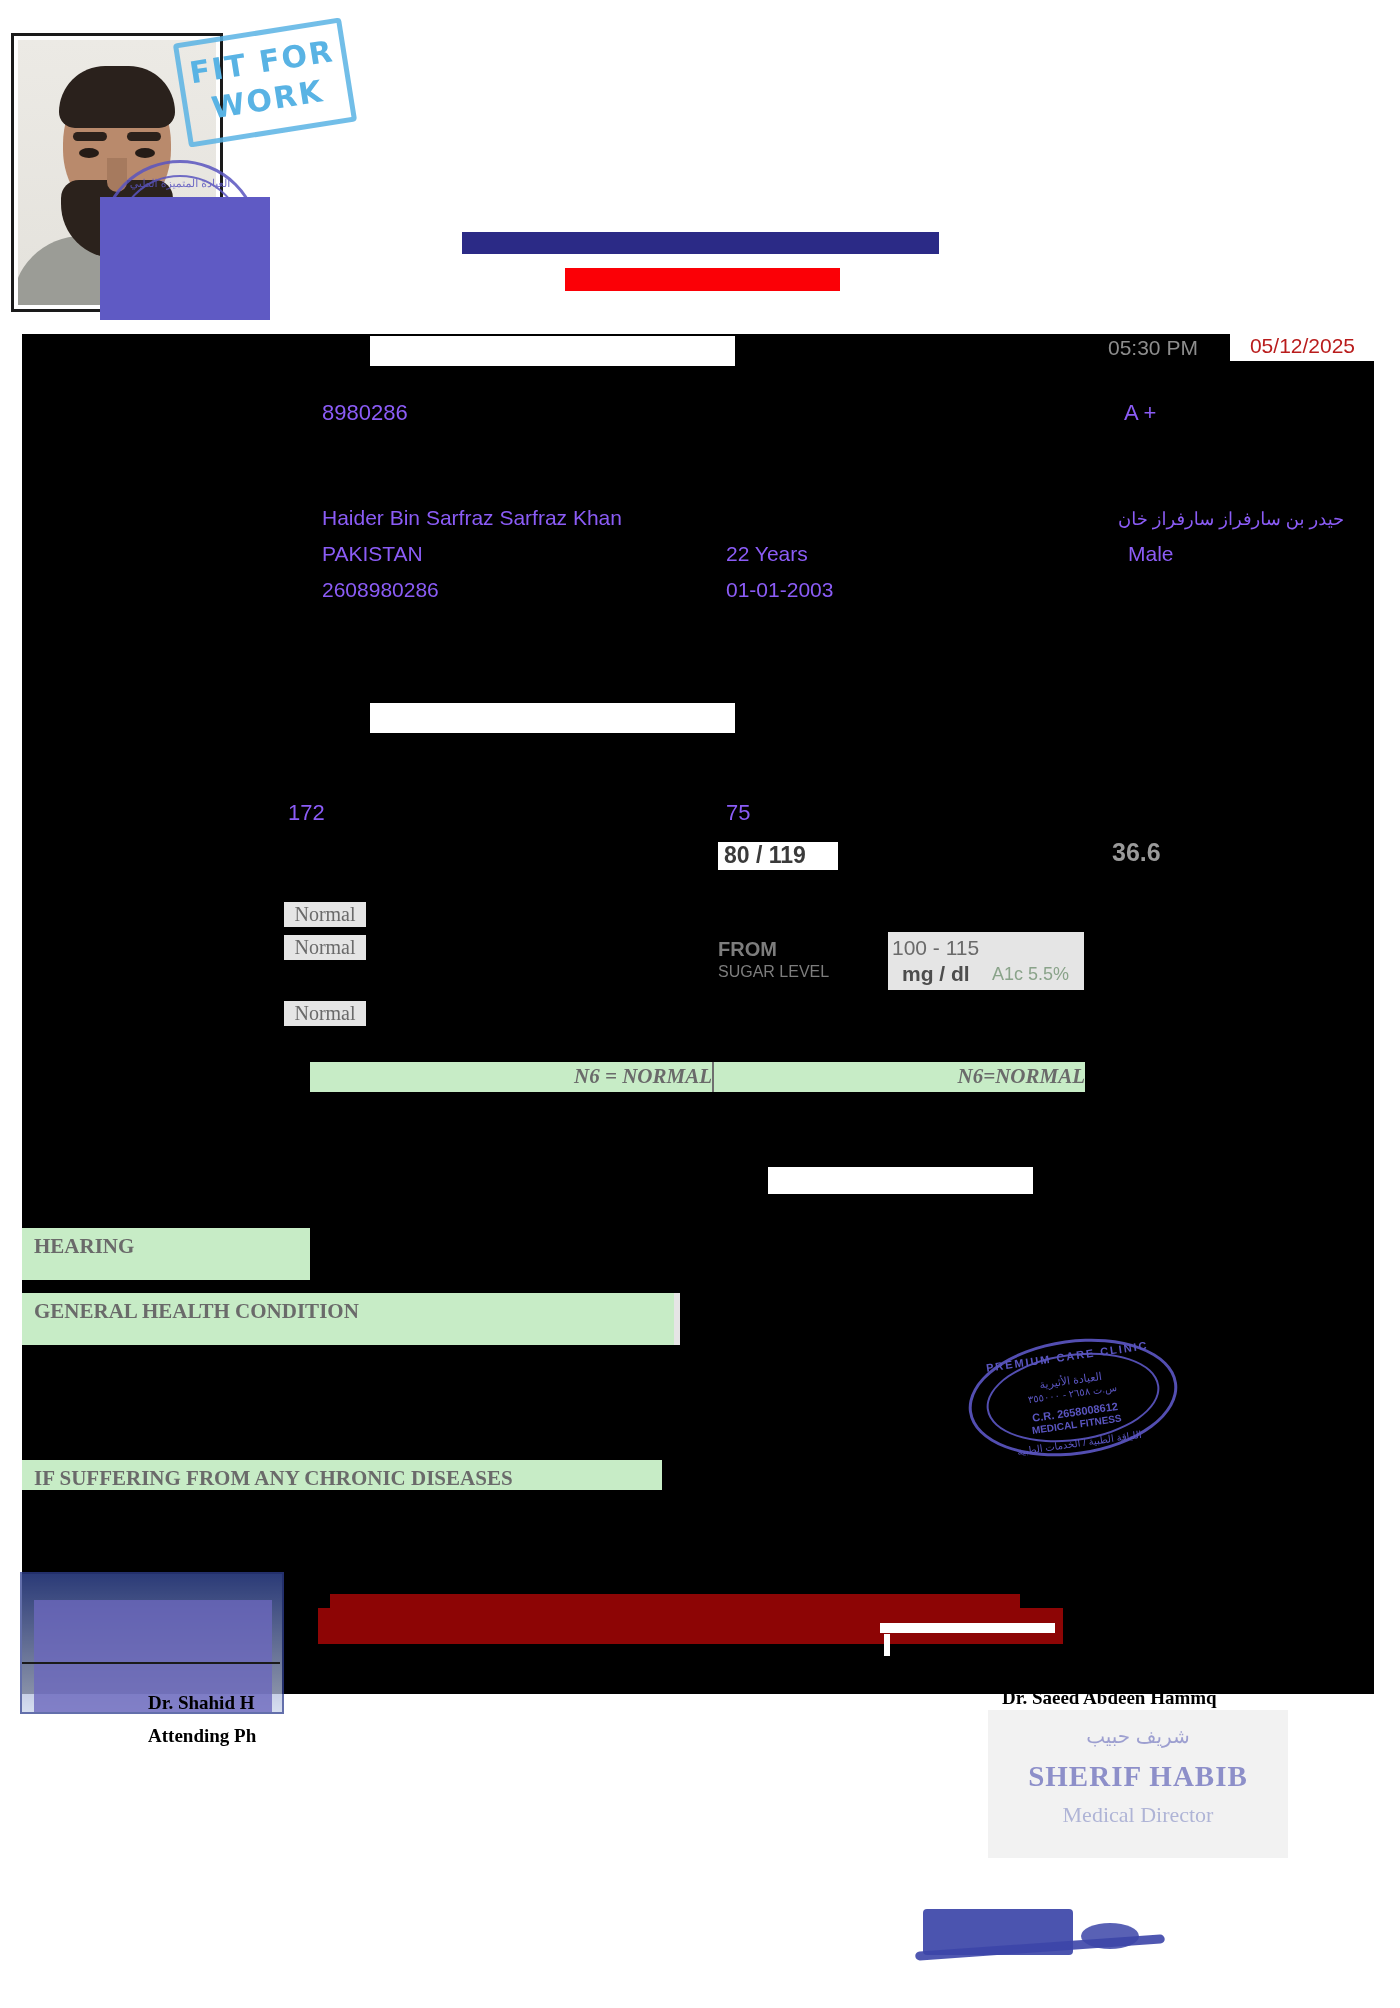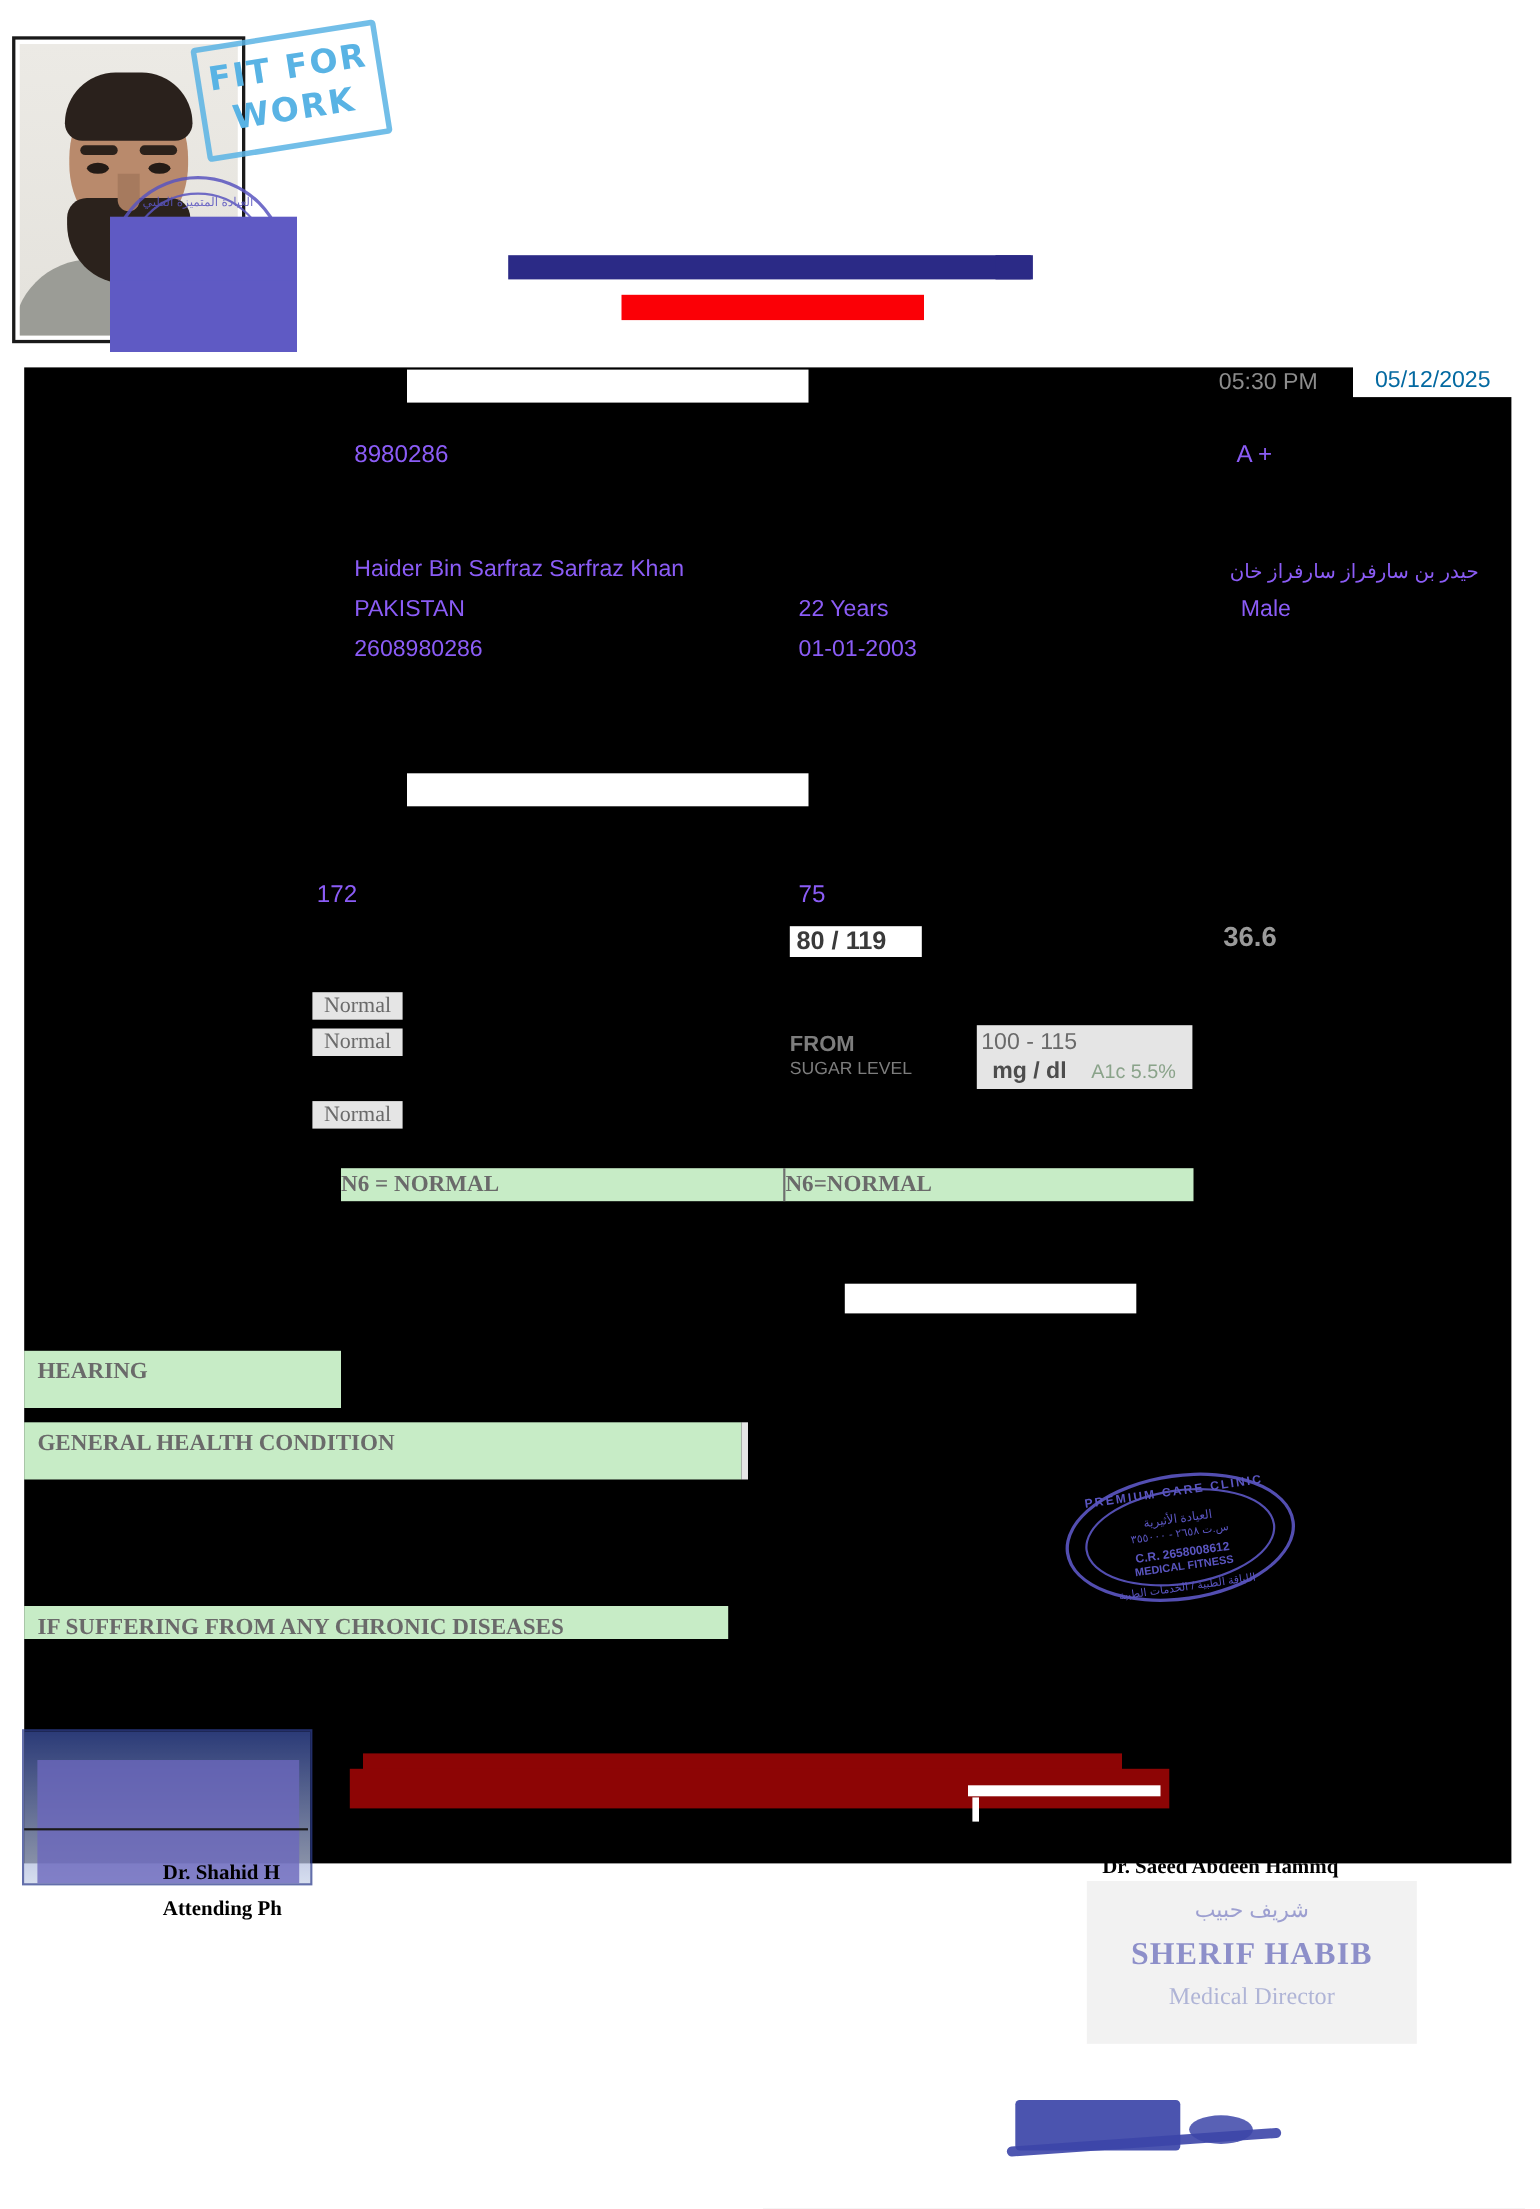--- a/index.html
+++ b/index.html
@@ -111,39 +111,39 @@
   .wbox{position:absolute;background:#ffffff;}
 
   
   .time-txt{position:absolute;left:1108px;top:336px;color:#8d8d8d;font-size:21px;}
   .date-box{
     position:absolute;left:1230px;top:330px;width:145px;height:31px;
     background:#ffffff;
   }
   .date-txt{
     position:absolute;left:1230px;top:334px;width:145px;text-align:center;
-    color:#0369a1;font-size:21px;
+    color:#b91c1c;font-size:21px;
   }
 
   
   .chip{
     position:absolute;background:#e5e5e5;color:#6a6a6a;
     font-family:"Liberation Serif", serif;
   }
   .chip-center{display:flex;align-items:center;justify-content:center;}
 
   
   .vision-row{
     position:absolute;left:310px;top:1062px;width:775px;height:30px;
     background:#c7ecc6;
   }
   .vision-div{position:absolute;left:712px;top:1062px;width:2px;height:30px;background:#6f6f6f;}
   .vision-l,.vision-r{
     position:absolute;top:1064px;color:#6a6a6a;font-size:21px;font-weight:bold;
-    font-family:"Liberation Serif", serif;text-align:left;
+    font-family:"Liberation Serif", serif;text-align:right;font-style:italic;
   }
   .vision-l{left:310px;width:402px;}
   .vision-r{left:714px;width:371px;}
 
   
   .sec-chip{
     position:absolute;background:#c7ecc6;color:#6a6a6a;font-weight:bold;
     font-family:"Liberation Serif", serif;font-size:21px;
     padding:6px 0 0 12px;box-sizing:border-box;
   }

